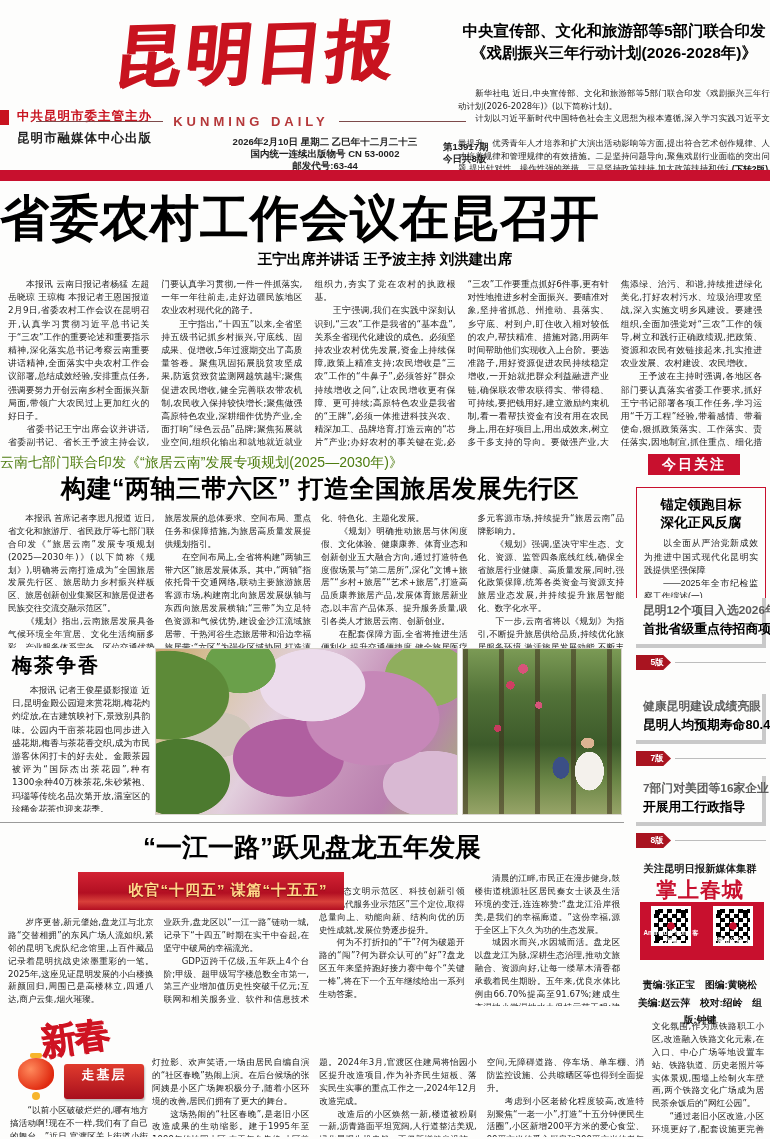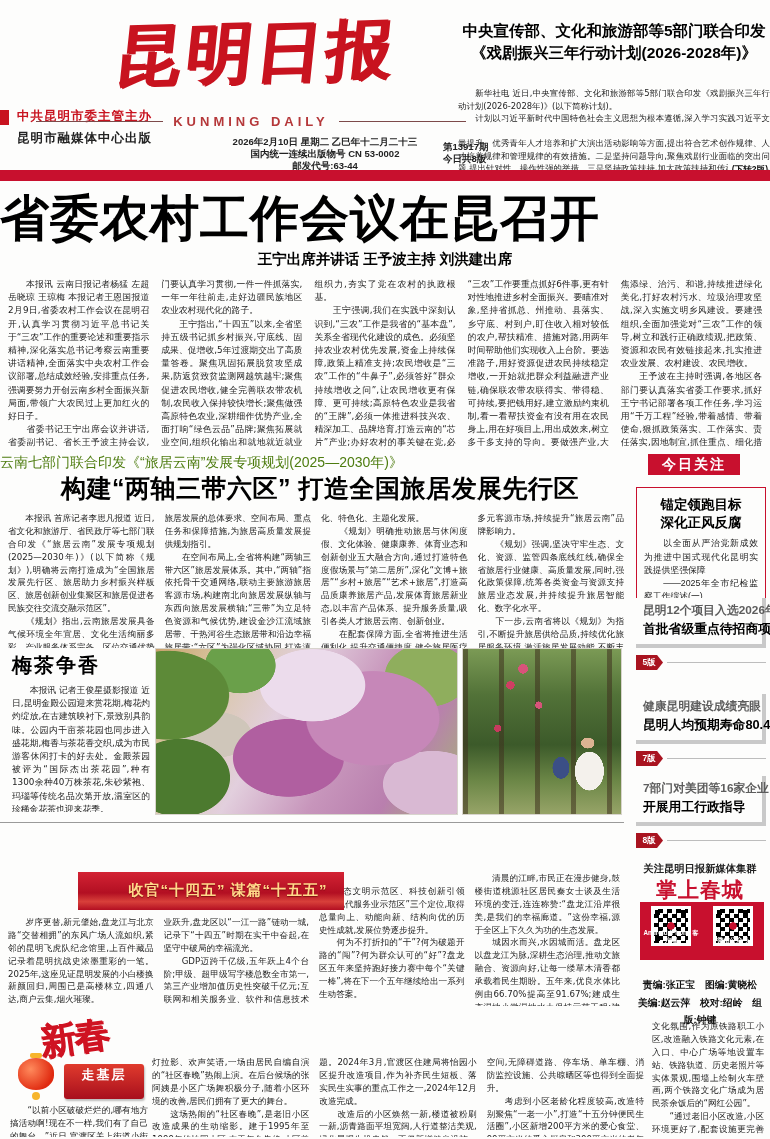--- a/index.html
+++ b/index.html
@@ -46,21 +46,21 @@
   .focus-t{font-size:13.5px;font-weight:900;text-align:center;line-height:1.35;color:#000;}
   .focus-b{margin-top:5px;font-size:8.8px;line-height:1.5;text-align:justify;white-space:pre-line;color:#222;}
   .focus-pg{position:absolute;right:8px;bottom:-8px;background:#fdfdfc;color:#c8102e;
             font-size:11px;font-weight:900;padding:0 4px;}
   .brief{left:636px;width:130px;}
   .brief .card{padding:5px 7px 6px;border-right:4px solid #c9c9c9;border-bottom:4px solid #c9c9c9;background:#fdfdfc;}
   .brief .l1{font-size:11.8px;color:#5d5d5d;font-weight:bold;white-space:nowrap;}
   .brief .l2{font-size:12.8px;color:#000;font-weight:900;margin-top:2px;white-space:nowrap;}
   .flagrow{display:flex;align-items:center;margin-top:7px;}
   .flag{min-width:20px;height:15px;background:#a91420;color:#fff;font-size:8.5px;font-weight:bold;
-        text-align:center;line-height:15px;padding:0 4px 0 3px;
+        text-align:center;line-height:15px;padding:0 4px 0 11px;
         clip-path:polygon(0 0,78% 0,100% 50%,78% 100%,0 100%);}
   .flagrow .tail{flex:1;height:1px;background:#bdbdbd;margin-left:4px;}
   .follow-head{left:634px;top:862px;width:132px;text-align:center;font-size:10.3px;font-weight:bold;color:#222;}
   .follow-brand{left:634px;top:876px;width:132px;text-align:center;font-size:21px;font-weight:900;color:#c8102e;letter-spacing:1px;}
   .qrbox{left:640px;top:902px;width:124px;height:58px;background:#c8102e;display:flex;justify-content:space-around;align-items:flex-start;padding-top:4px;box-sizing:border-box;}
   .qr{width:40px;height:40px;background:#fff;position:relative;}
   .qr::before{content:"";position:absolute;inset:3px;
       background:radial-gradient(circle at 50% 50%, #c8102e 0 3.5px, rgba(0,0,0,0) 4px),
                  conic-gradient(#000 90deg,#fff 0 180deg,#000 0 270deg,#fff 0) 0 0/9px 9px;}
   .qr::after{content:"";position:absolute;width:5px;height:5px;background:#000;top:4px;left:4px;
@@ -247,20 +247,21 @@
 
   <div class="abs credits">
     <div>责编:张正宝　图编:黄晓松</div>
     <div>美编:赵云萍　校对:绍岭　组版:钟键</div>
   </div>
   <div class="abs plum-b bt">　　本报讯 记者王俊星摄影报道 近日,昆明金殿公园迎来赏花期,梅花灼灼绽放,在古建筑映衬下,景致别具韵味。公园内千亩茶花园也同步进入盛花期,梅香与茶花香交织,成为市民游客休闲打卡的好去处。金殿茶园被评为“国际杰出茶花园”,种有1300余种40万株茶花,朱砂紫袍、玛瑙等传统名品次第开放,温室区的珍稀金花茶也迎来花季。</div>
   <div class="abs photo photo1"></div>
   <div class="abs photo photo2"></div>
   <div class="abs hr-div"></div>
 
+  <div class="abs pl-h">“一江一路”跃见盘龙五年发展</div>
   <div class="abs pl-cols">
     <div class="bt pad-banner">　　岁序更替,新元肇始,盘龙江与北京路“交替相拥”的东风广场人流如织,紧邻的昆明飞虎队纪念馆里,上百件藏品记录着昆明抗战史浓墨重彩的一笔。2025年,这座见证昆明发展的小白楼换新颜回归,周围已是高楼林立,四通八达,商户云集,烟火璀璨。
 　　北京路楼宇亮眼、动能澎湃,盘龙江碧波长流、岸美人和,街巷烟火盎然,民心凝聚……当盘龙江的生态蝶变遇上北京路的产</div>
     <div class="bt pad-banner">业跃升,盘龙区以“一江一路”链动一城,记录下“十四五”时期在实干中奋起,在坚守中破局的幸福流光。
 　　GDP迈跨千亿级,五年跃上4个台阶;甲级、超甲级写字楼总数全市第一,第三产业增加值历史性突破千亿元;互联网和相关服务业、软件和信息技术服务业营收分别占全省46.5%、63.7%;成功创建国家知识产权强县建设示范县、省大数据产业集聚示范区……五载春秋,盘龙区坚定落实市委赋予</div>
     <div class="bt">
       <span>的“生态文明示范区、科技创新引领区、现代服务业示范区”三个定位,取得总量向上、动能向新、结构向优的历史性成就,发展位势逐步提升。
 　　何为不打折扣的“干”?何为破题开路的“闯”?何为群众认可的“好”?盘龙区五年来坚持跑好接力赛中每个“关键一棒”,将在下一个五年继续给出一系列生动答案。</span>
       <div class="pl-sub">脉动盘龙江
 不打折扣绘秀美画卷</div>

